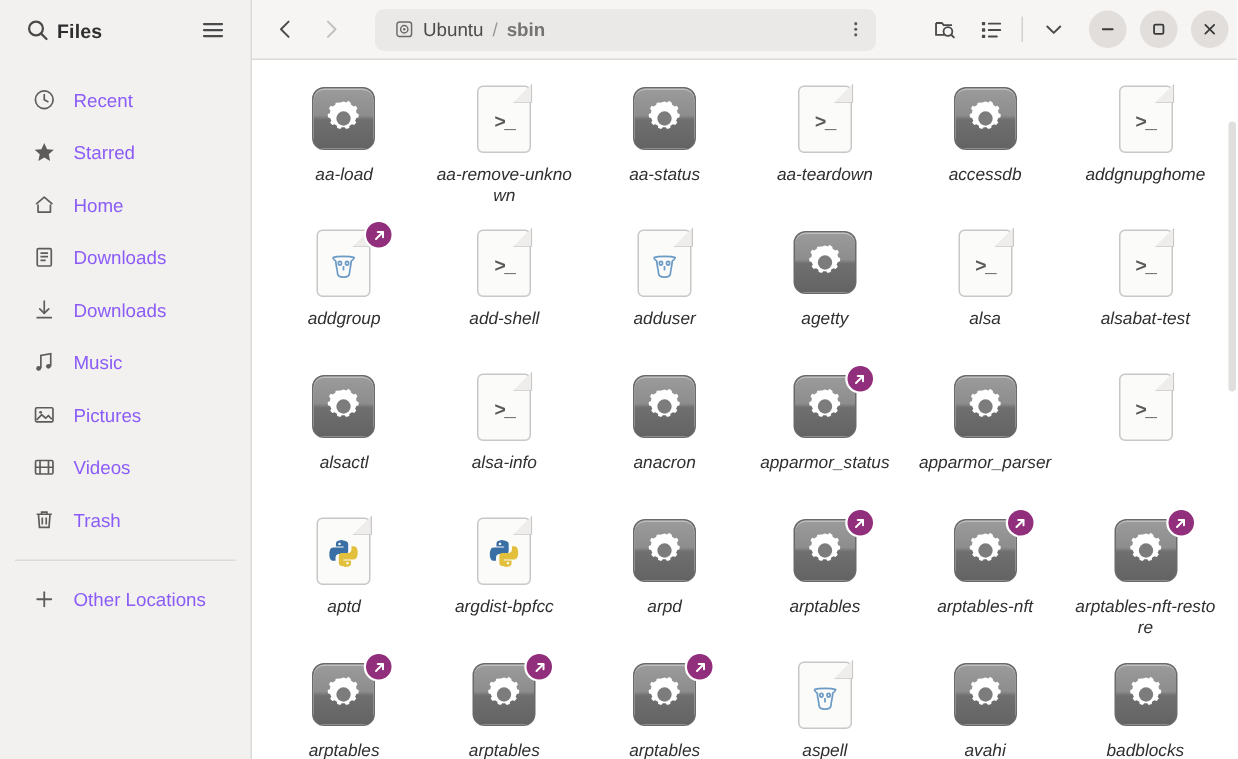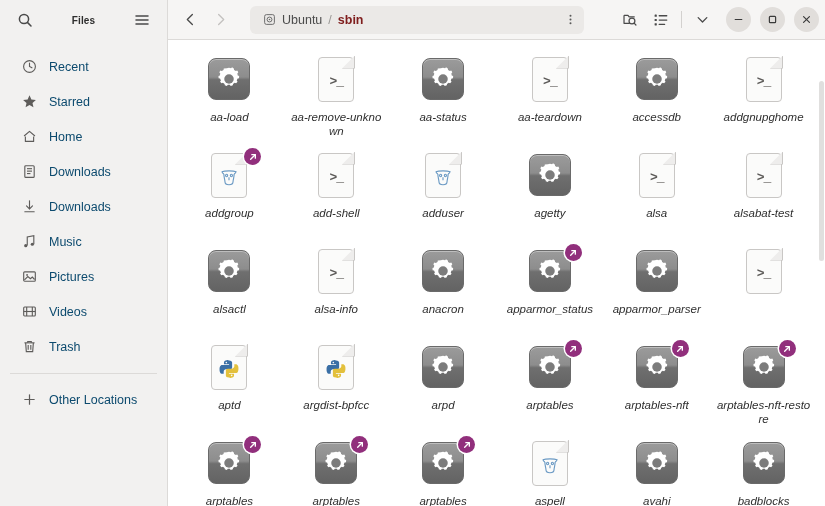--- a/index.html
+++ b/index.html
@@ -27,42 +27,42 @@
     padding: 0 12px;
     flex: 0 0 40px;
   }
   .sb-icon-btn {
     width: 26px; height: 26px;
     display: flex; align-items: center; justify-content: center;
     border-radius: 5px;
     cursor: pointer;
   }
   .sb-title {
-    flex: 1; text-align: center;
-    font-size: 10px; font-weight: bold; color: #2e2e2e;
+    flex: 1; 
+    font-size: 13px; font-weight: bold; color: #2e2e2e;
     letter-spacing: .1px;
   }
   .sb-list { padding-top: 9px; }
   .sb-item {
     display: flex; align-items: center;
     height: 35px;
     padding: 0 14px 0 15px;
     gap: 11px;
     cursor: pointer;
     border-radius: 6px;
     margin: 0 6px;
   }
   .sb-item .ico {
     width: 17px; height: 17px;
     display: flex; align-items: center; justify-content: center;
     flex: 0 0 17px;
     color: #5e5c5a;
   }
   .sb-item .lbl {
-    font-size: 12.5px; color: #0c4a6e;
+    font-size: 12.5px; color: #8b5cf6;
     white-space: nowrap;
   }
   .sb-sep {
     height: 1px; background: #dcdad8;
     margin: 9px 10px 8px 10px;
   }
 
   
   .main {
     flex: 1; height: 506px;
@@ -96,21 +96,21 @@
     min-width: 0;
     flex: 0 0 auto;
     width: 334px;
   }
   .path-crumb {
     display: flex; align-items: center; gap: 6px;
     padding: 0 5px; height: 24px;
     border-radius: 4px; cursor: pointer;
     font-size: 12.5px; color: #4b4b4b;
   }
-  .path-crumb.current { font-weight: bold; color: #7f1d1d; }
+  .path-crumb.current { font-weight: bold; color: #737373; }
   .path-sep { color: #9a9896; font-size: 12.5px; padding: 0 1px; }
   .path-menu {
     margin-left: auto;
     width: 24px; height: 24px;
     display: flex; align-items: center; justify-content: center;
     border-radius: 4px; cursor: pointer; color: #5a5a5a;
   }
 
   .hb-right { margin-left: auto; display: flex; align-items: center; gap: 2px; }
   .hb-btn {

